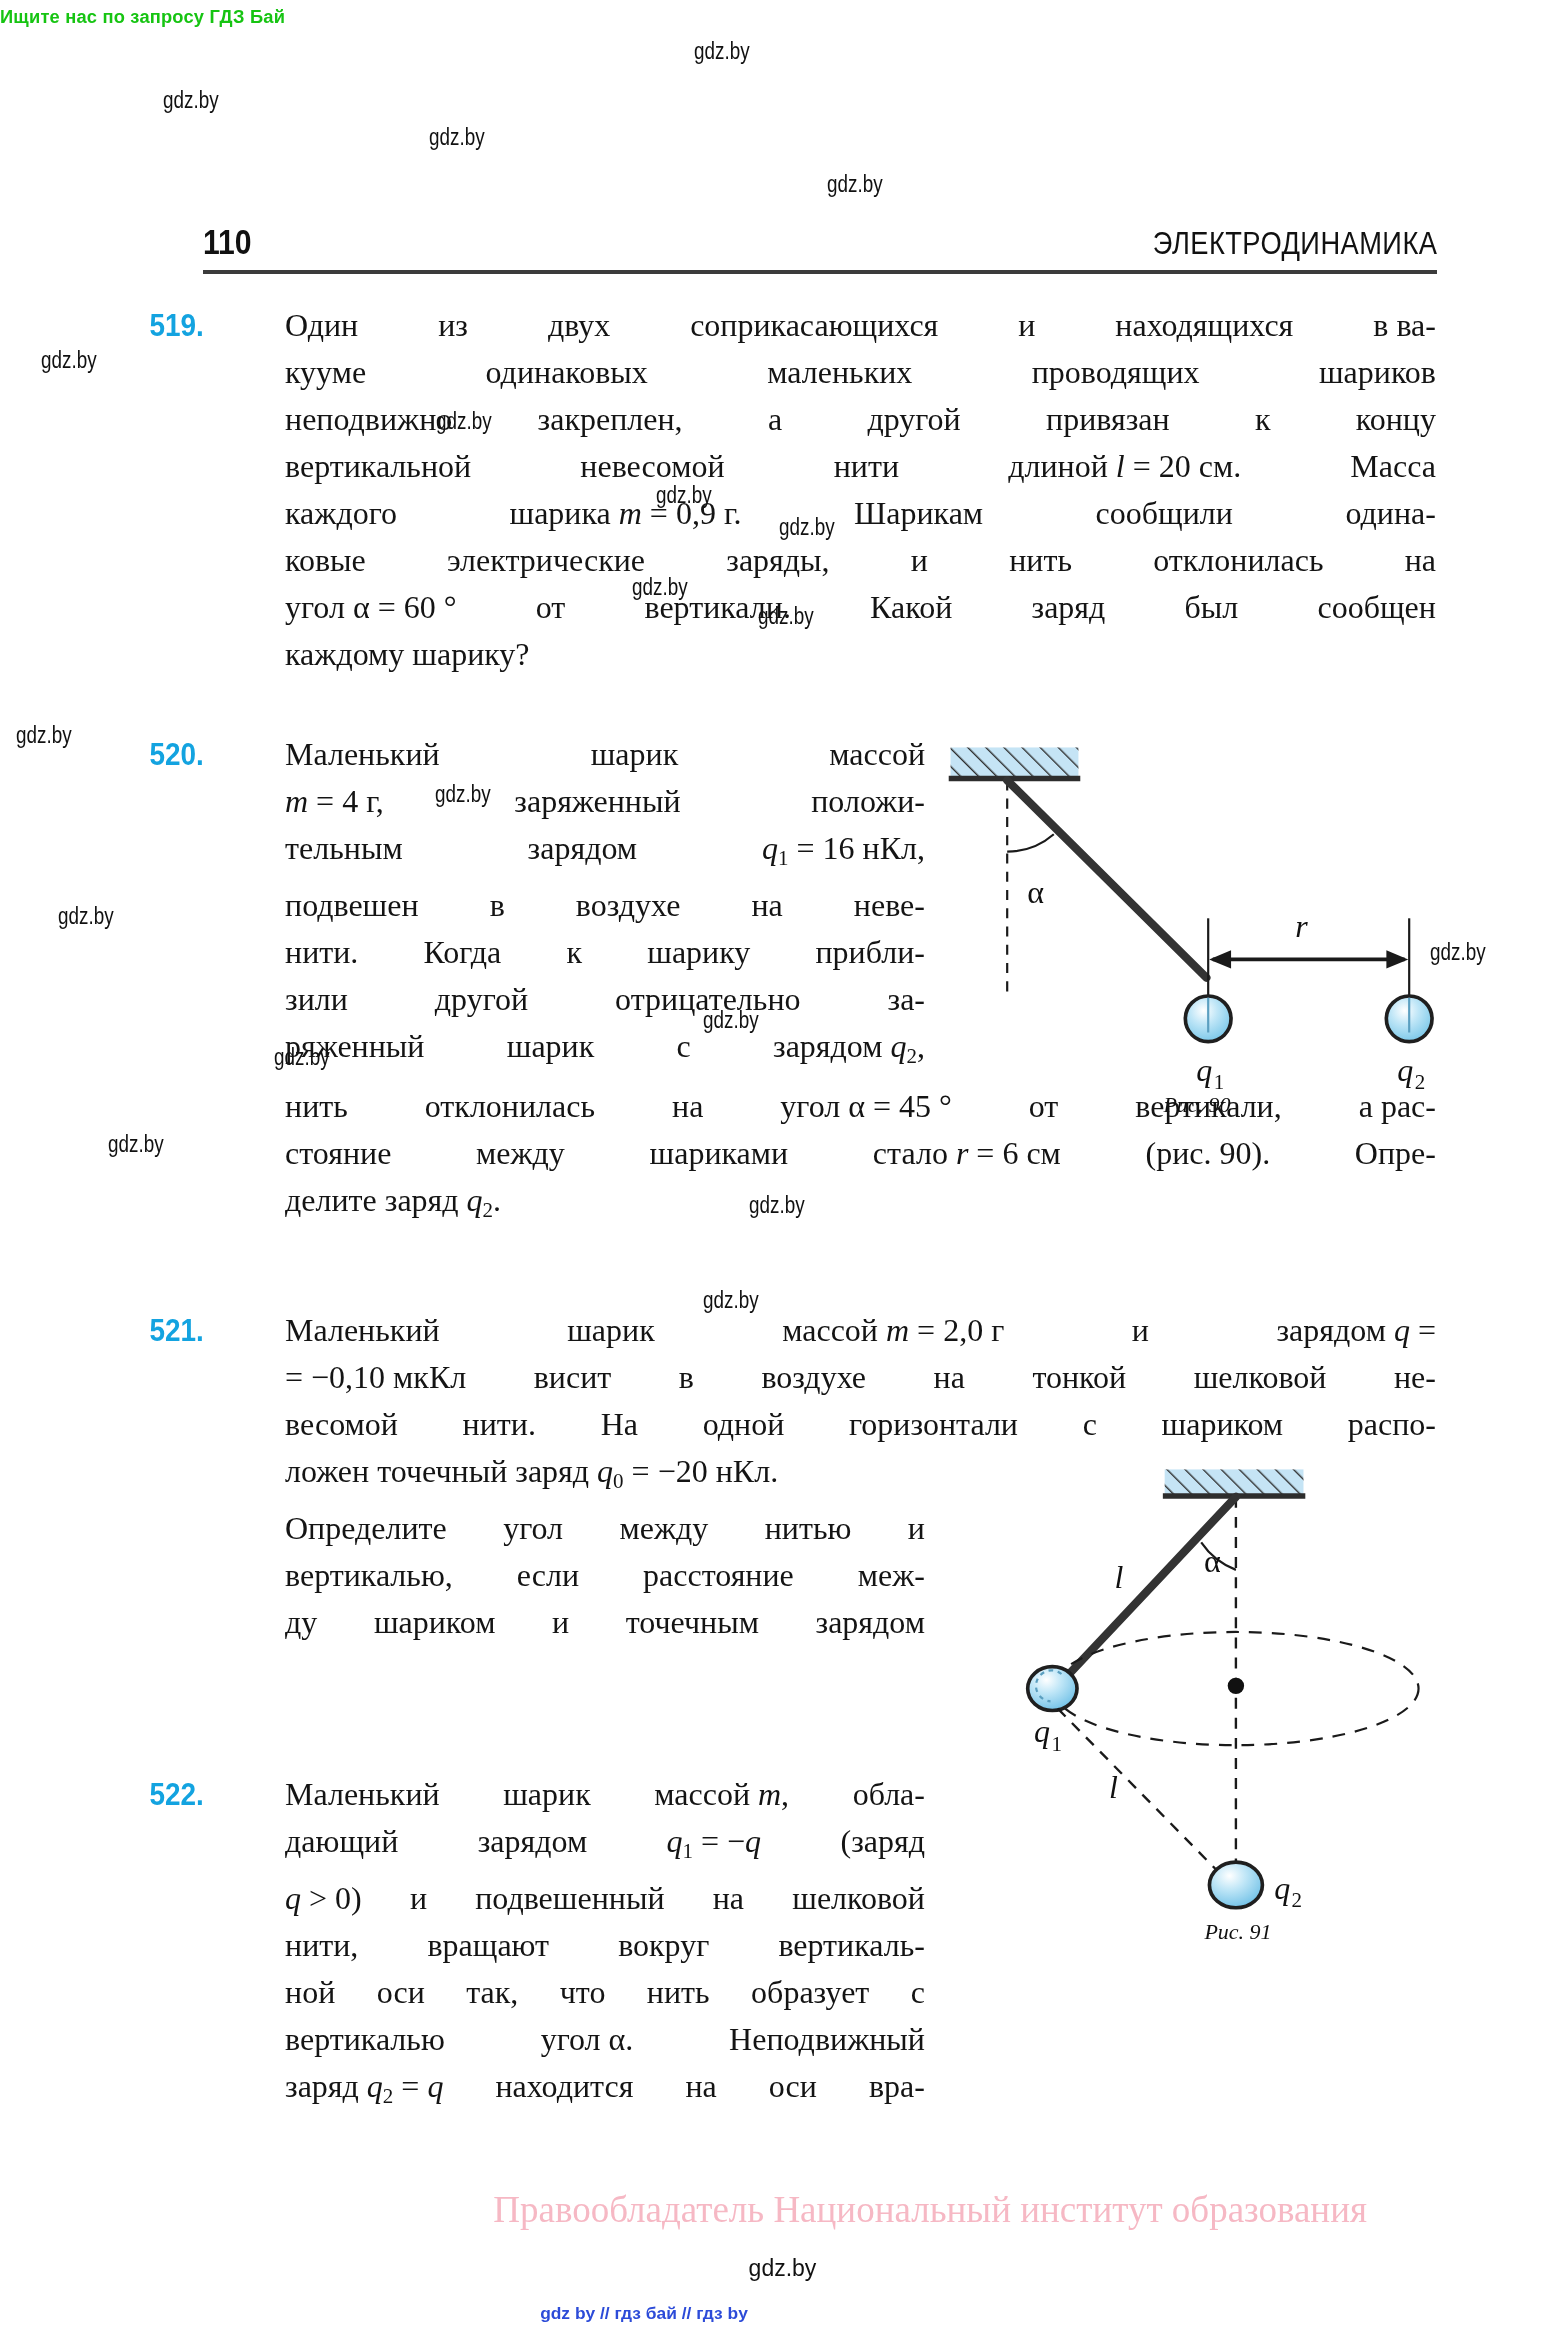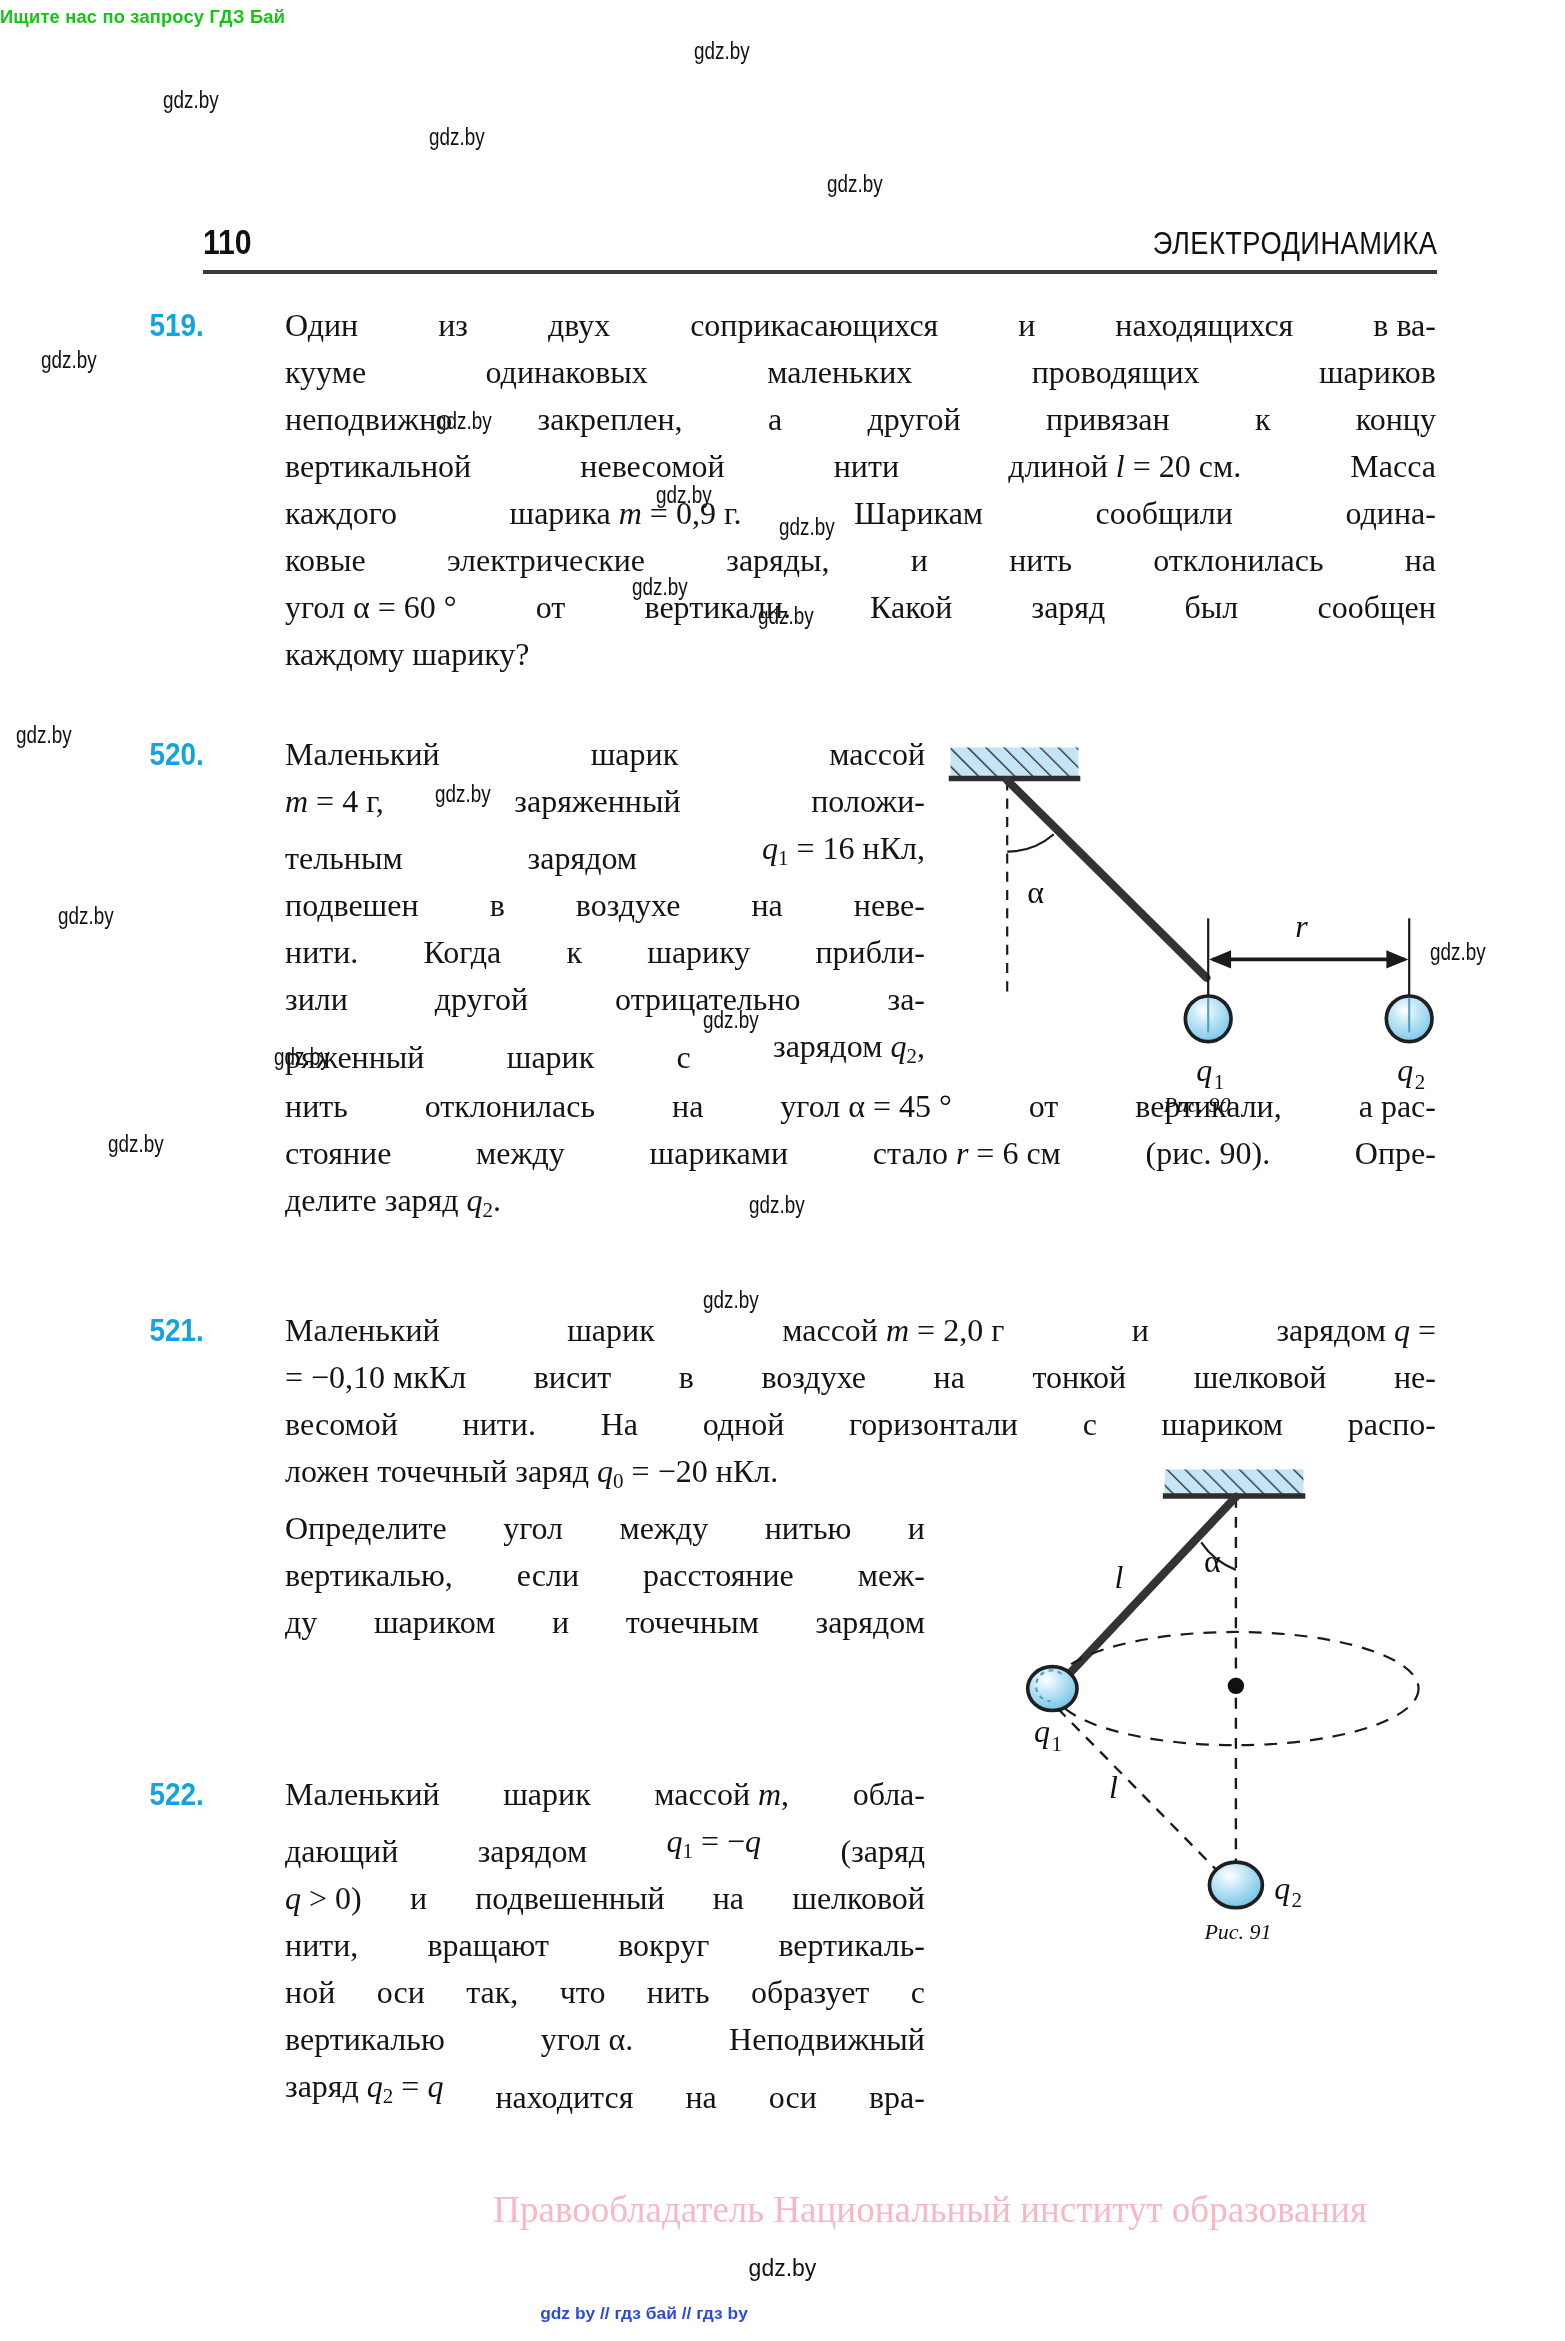--- a/index.html
+++ b/index.html
@@ -65,21 +65,21 @@
   }
   .body{
     font-size:32px;
     line-height:47px;
     text-align:justify;
     text-justify:inter-word;
     color:#141414;
   }
   .body .ln{ display:block; white-space:nowrap; }
   .body .just{
-    display:flex; justify-content:space-between; white-space:nowrap;align-items:flex-end;
+    display:flex; justify-content:space-between; white-space:nowrap;
   }
   i.v{ font-style:italic; }
   .subn{ font-size:21px; vertical-align:-6.4px; font-style:normal;}
 
   
   .fig{ position:absolute; }
   .figcap{
     font-style:italic; font-size:22px; text-align:center;
     font-family:"Liberation Serif", serif; color:#111;
   }

